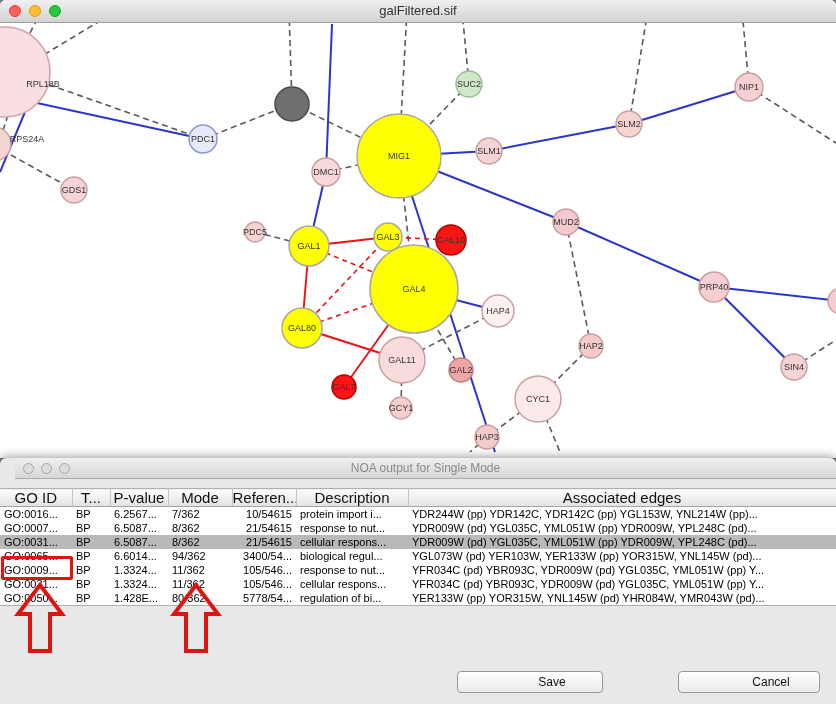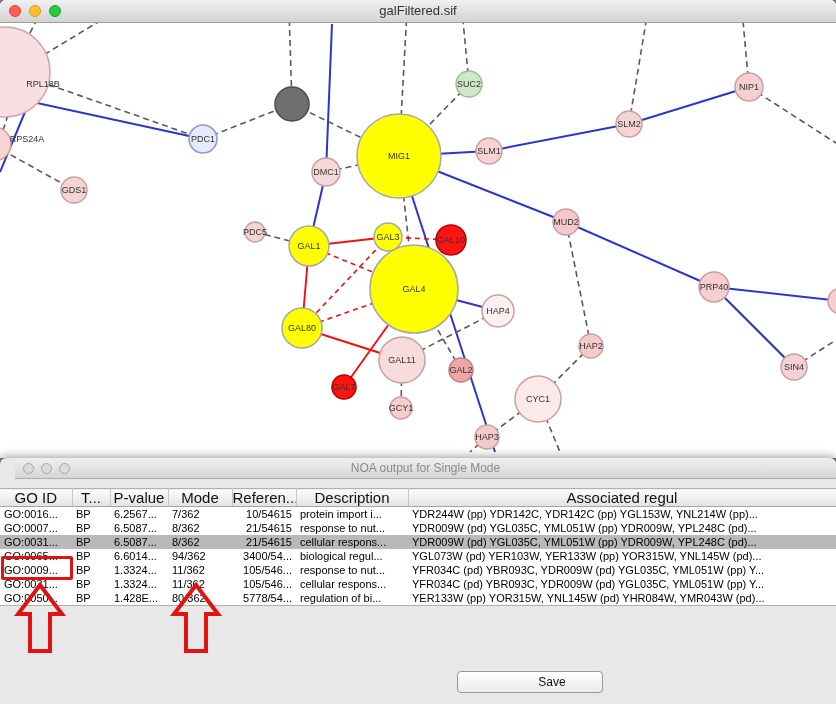--- a/index.html
+++ b/index.html
@@ -187,21 +187,21 @@
           <col style="width:428px">
       </colgroup>
       <thead>
         <tr>
             <th>GO ID</th>
             <th>T...</th>
             <th>P-value</th>
             <th>Mode</th>
             <th>Referen...</th>
             <th>Description</th>
-            <th>Associated regul</th>
+            <th>Associated edges</th>
           </tr>
       </thead>
       <tbody>
           <tr>
             <td>GO:0016...</td>
             <td>BP</td>
             <td>6.2567...</td>
             <td>7/362</td>
             <td>10/54615</td>
             <td>protein import i...</td>
@@ -258,20 +258,21 @@
             <td>1.428E...</td>
             <td>80/362</td>
             <td>5778/54...</td>
             <td>regulation of bi...</td>
             <td>YER133W (pp) YOR315W, YNL145W (pd) YHR084W, YMR043W (pd)...</td>
           </tr>
         </tbody>
     </table>
 
     <div class="mac-btn" id="save-btn">Save</div>
+    <div class="mac-btn" id="cancel-btn">Cancel</div>
   </div>
 
   <div class="anno-rect"></div>
   <svg class="anno-arrow" id="arrow1" width="52" height="72" viewBox="0 0 52 72" xmlns="http://www.w3.org/2000/svg">
     <polygon points="26,3 48,32 36,32 36,69 16,69 16,32 4,32" fill="none" stroke="#e01313" stroke-width="4" stroke-linejoin="miter"></polygon>
   </svg>
   <svg class="anno-arrow" id="arrow2" width="52" height="72" viewBox="0 0 52 72" xmlns="http://www.w3.org/2000/svg">
     <polygon points="26,3 48,32 36,32 36,69 16,69 16,32 4,32" fill="none" stroke="#e01313" stroke-width="4" stroke-linejoin="miter"></polygon>
   </svg>
 

